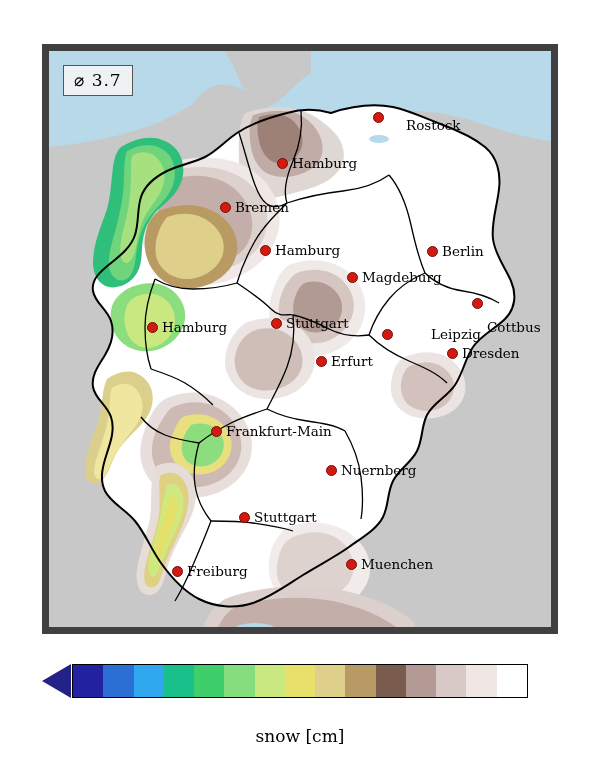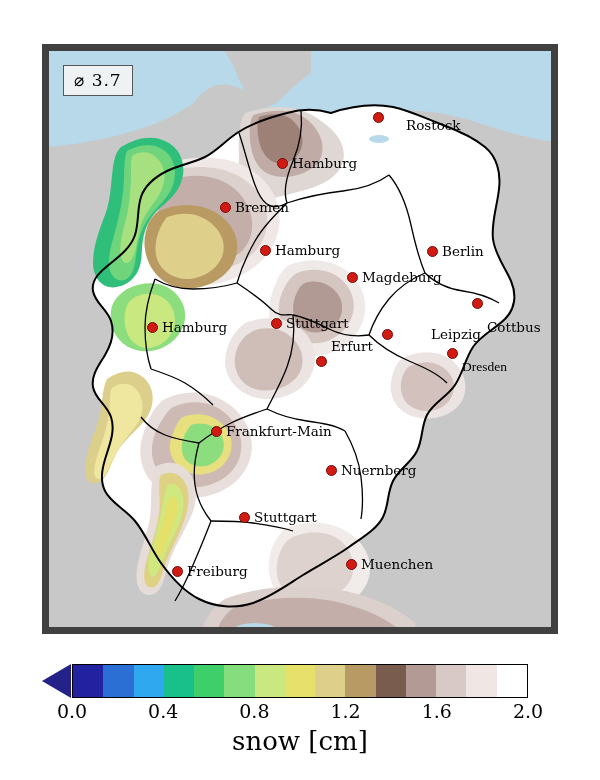--- a/index.html
+++ b/index.html
@@ -131,21 +131,21 @@
     font-family: "DejaVu Serif", serif;
     color: #000000;
     transform: translateX(-50%);
   }
   #cb-axis-label {
     position: absolute;
     left: 0;
     top: 726px;
     width: 600px;
     text-align: center;
-    font-size: 26px;
+    font-size: 17px;
     font-family: "DejaVu Serif", serif;
     color: #000000;
   }
 </style>
 </head>
 <body>
 
 <div id="page">
 
 
@@ -341,23 +341,23 @@
         <div class="city-label" style="left: 313px; top: 226px;">Magdeburg</div>
         <div class="city-dot" style="left: 428px; top: 252px;"></div>
         <div class="city-label" style="left: 438px; top: 252px; margin-top: 24px;">Cottbus</div>
         <div class="city-dot" style="left: 103px; top: 276px;"></div>
         <div class="city-label" style="left: 113px; top: 276px;">Hamburg</div>
         <div class="city-dot" style="left: 227px; top: 272px;"></div>
         <div class="city-label" style="left: 237px; top: 272px;">Stuttgart</div>
         <div class="city-dot" style="left: 338px; top: 283px;"></div>
         <div class="city-label" style="left: 348px; top: 283px; margin-left: 34px;">Leipzig</div>
         <div class="city-dot" style="left: 403px; top: 302px;"></div>
-        <div class="city-label" style="left: 413px; top: 316px; font-family: Liberation Serif, serif;">Dresden</div>
+        <div class="city-label" style="left: 413px; top: 302px;">Dresden</div>
         <div class="city-dot" style="left: 272px; top: 310px;"></div>
-        <div class="city-label" style="left: 282px; top: 295px;">Erfurt</div>
+        <div class="city-label" style="left: 282px; top: 310px;">Erfurt</div>
         <div class="city-dot" style="left: 167px; top: 380px;"></div>
         <div class="city-label" style="left: 177px; top: 380px;">Frankfurt-Main</div>
         <div class="city-dot" style="left: 282px; top: 419px;"></div>
         <div class="city-label" style="left: 292px; top: 419px;">Nuernberg</div>
         <div class="city-dot" style="left: 195px; top: 466px;"></div>
         <div class="city-label" style="left: 205px; top: 466px;">Stuttgart</div>
         <div class="city-dot" style="left: 302px; top: 513px;"></div>
         <div class="city-label" style="left: 312px; top: 513px;">Muenchen</div>
         <div class="city-dot" style="left: 128px; top: 520px;"></div>
         <div class="city-label" style="left: 138px; top: 520px;">Freiburg</div>
@@ -377,25 +377,17 @@
         <div class="cb-cell" style="background: rgb(201, 232, 127);"></div>
         <div class="cb-cell" style="background: rgb(231, 224, 106);"></div>
         <div class="cb-cell" style="background: rgb(222, 208, 138);"></div>
         <div class="cb-cell" style="background: rgb(183, 154, 100);"></div>
         <div class="cb-cell" style="background: rgb(122, 92, 78);"></div>
         <div class="cb-cell" style="background: rgb(180, 154, 149);"></div>
         <div class="cb-cell" style="background: rgb(216, 201, 198);"></div>
         <div class="cb-cell" style="background: rgb(240, 231, 229);"></div>
         <div class="cb-cell" style="background: rgb(255, 255, 255);"></div>
       </div>
-    <div id="cb-ticklabels">
-        <div class="cb-tick" style="left: 0px;">0.0</div>
-        <div class="cb-tick" style="left: 91.2px;">0.4</div>
-        <div class="cb-tick" style="left: 182.4px;">0.8</div>
-        <div class="cb-tick" style="left: 273.6px;">1.2</div>
-        <div class="cb-tick" style="left: 364.8px;">1.6</div>
-        <div class="cb-tick" style="left: 456px;">2.0</div>
-      </div>
   </div>
 
   <div id="cb-axis-label">snow [cm]</div>
 
 </div>
 
 </body></html>

